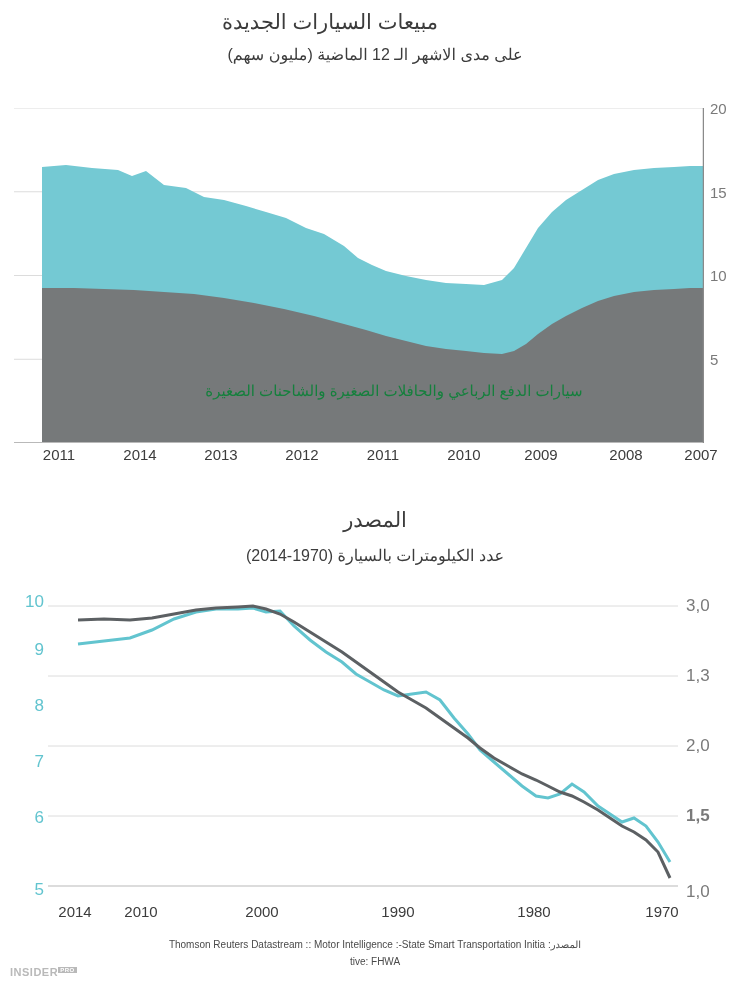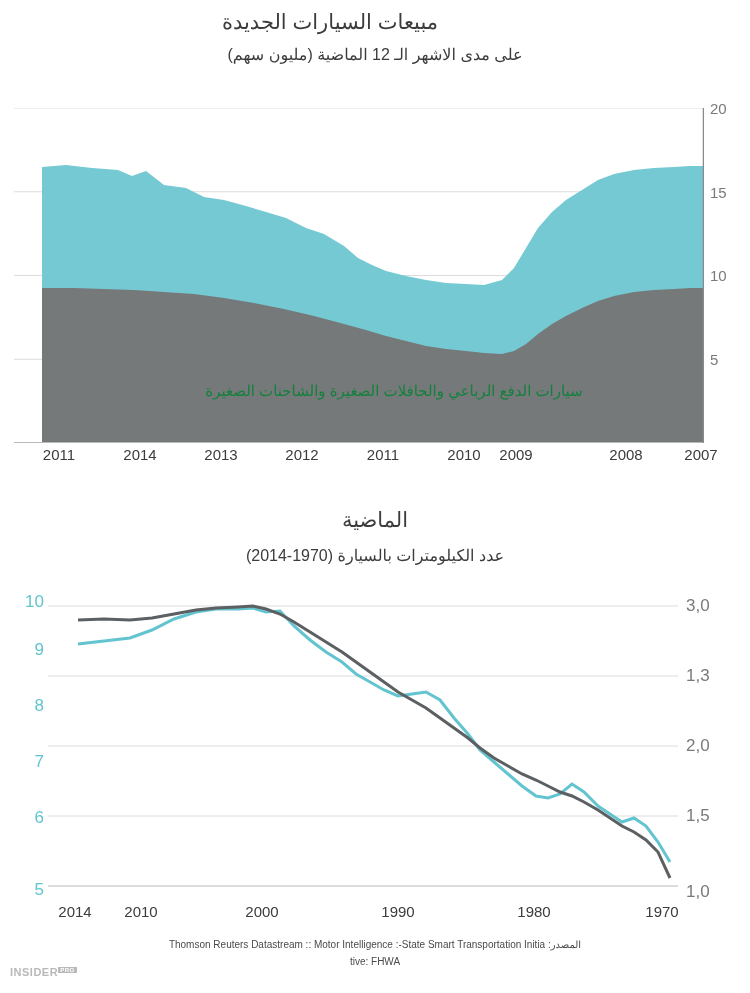--- a/index.html
+++ b/index.html
@@ -257,26 +257,26 @@
     <span style="top:251px;">5</span>
   </div>
 
   <div class="chart1-xlabels">
     <span style="left:45px;">2011</span>
     <span style="left:126px;">2014</span>
     <span style="left:207px;">2013</span>
     <span style="left:288px;">2012</span>
     <span style="left:369px;">2011</span>
     <span style="left:450px;">2010</span>
-    <span style="left:502px;">2009</span>
+    <span style="left:527px;">2009</span>
     <span style="left:612px;">2008</span>
     <span style="left:687px;">2007</span>
   </div>
 
-  <div class="chart2-title">الماضية</div>
+  <div class="chart2-title">المصدر</div>
   <div class="chart2-subtitle">عدد الكيلومترات بالسيارة (1970-2014)</div>
 
   <div class="chart2-area">
     <svg class="chart2-plot" viewBox="0 0 630 300" preserveAspectRatio="none">
 
       <line x1="0" y1="6" x2="630" y2="6" stroke="#dcdcdc" stroke-width="1"></line>
       <line x1="0" y1="76" x2="630" y2="76" stroke="#dcdcdc" stroke-width="1"></line>
       <line x1="0" y1="146" x2="630" y2="146" stroke="#dcdcdc" stroke-width="1"></line>
       <line x1="0" y1="216" x2="630" y2="216" stroke="#dcdcdc" stroke-width="1"></line>
       <line x1="0" y1="286" x2="630" y2="286" stroke="#b9b9b9" stroke-width="1"></line>
@@ -302,21 +302,21 @@
     <span style="top:104px;">8</span>
     <span style="top:160px;">7</span>
     <span style="top:216px;">6</span>
     <span style="top:288px;">5</span>
   </div>
 
   <div class="axis2-right">
     <span style="top:4px;">3,0</span>
     <span style="top:74px;">1,3</span>
     <span style="top:144px;">2,0</span>
-    <span style="top:214px;">1,5</span>
+    <span style="top:214px;font-weight:bold;">1,5</span>
     <span style="top:290px;">1,0</span>
   </div>
 
   <div class="chart2-xlabels">
     <span style="left:75px;">2014</span>
     <span style="left:141px;">2010</span>
     <span style="left:262px;">2000</span>
     <span style="left:398px;">1990</span>
     <span style="left:534px;">1980</span>
     <span style="left:662px;">1970</span>

